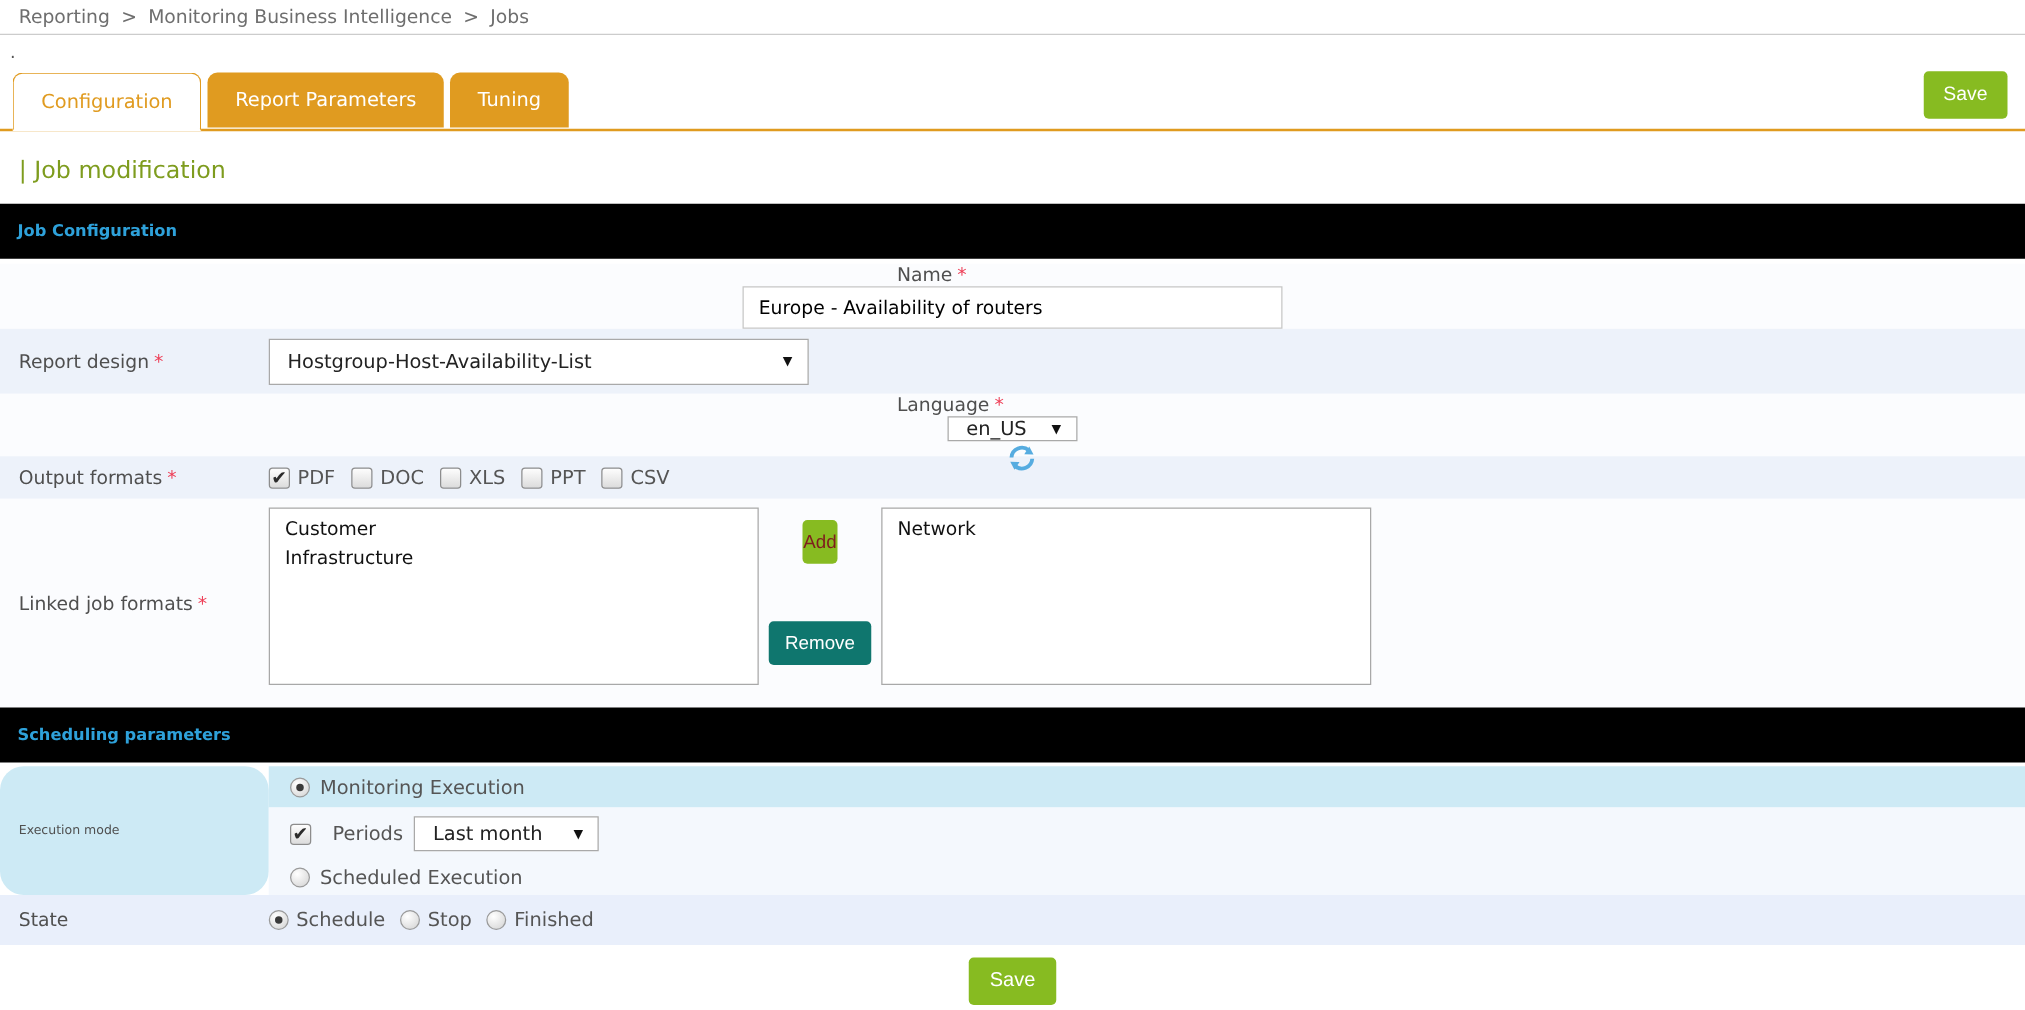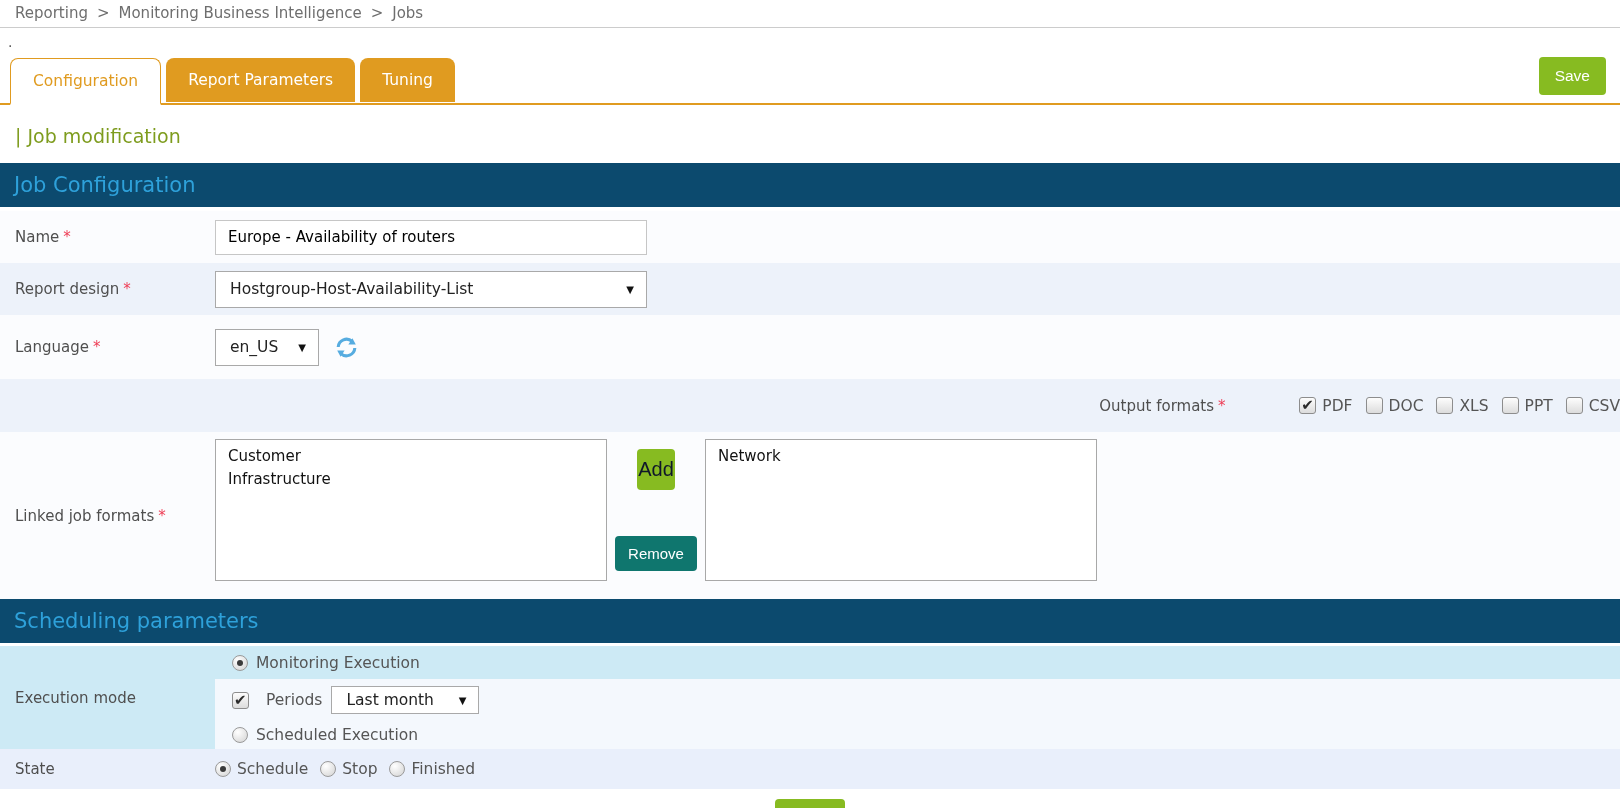--- a/index.html
+++ b/index.html
@@ -16,64 +16,64 @@
          background:#e09b20; color:#fff; font-size:15.5px; border-radius:8px 8px 0 0; cursor:pointer; }
   .tab.active { background:#fff; color:#e09b20; border:1px solid #e09b20; border-bottom:2px solid #fff;
                 margin-bottom:-2px; height:47px; }
   .save-top { position:absolute; right:14px; bottom:8px; background:#87bb21; color:#fff; border:none;
               border-radius:4px; height:38px; padding:0 16px; font-size:15.5px; cursor:pointer; }
 
   
   .page-title { margin:20px 0 16px 15px; font-size:19px; color:#7e9c1e; font-weight:400; }
 
   
-  .section-bar { height:44px; background:#0c4a6e; display:flex; align-items:center; padding-left:14px;
-                 color:#2ea1da; font-size:21px; }
+  .section-bar { height:44px; background:#000000; display:flex; align-items:center; padding-left:14px;
+                 color:#2ea1da; font-size:13px;font-weight:bold; }
 
   
   .frow { display:flex; align-items:center; }
   .flabel { width:215px; flex-shrink:0; padding-left:15px; font-size:15px; color:#4f4f4f; }
   .req { color:#ee3e56; margin-left:4px; }
   .bg-w { background:#fbfcfe; }
   .bg-b { background:#edf2fa; }
 
-  .row-name { height:52px; margin-top:4px; }
+  .row-name { height:52px; margin-top:4px;flex-direction:column; }
   .text-input { width:432px; height:35px; border:1px solid #c6c6c6; background:#fff; font-size:15px;
                 padding:0 12px; color:#000; font-family:inherit; }
 
   .row-design { height:52px; }
   .sel { height:37px; border:1px solid #a9a9a9; background:#fff; display:inline-flex; align-items:center;
          padding:0 12px 0 14px; font-size:15.5px; color:#222; cursor:pointer; }
   .sel .arrow { margin-left:auto; font-size:10px; color:#111; padding-left:14px; }
   .sel-design { width:432px; }
-  .row-lang { height:64px; }
+  .row-lang { height:50px;flex-direction:column; }
   .sel-lang { width:104px; }
   .refresh { margin-left:14px; display:inline-flex; cursor:pointer; }
 
-  .row-formats { height:53px;justify-content:flex-end; }
+  .row-formats { height:34px; }
   .fmt-group { display:flex; align-items:center; gap:13px; }
   .fmt { display:flex; align-items:center; gap:6px; font-size:15.5px; color:#555; }
   .checkbox { width:17px; height:17px; border:1px solid #8d8d8d; border-radius:3px;
               background:linear-gradient(#fdfdfd,#dcdcdc); position:relative; cursor:pointer; flex-shrink:0; }
   .checkbox.on::after { content:"✔"; position:absolute; left:1px; top:-2px; font-size:15px; color:#2b2b2b; font-weight:bold; }
 
   .row-linked { min-height:167px; align-items:stretch; padding:7px 0; }
   .row-linked .flabel { display:flex; align-items:center; }
   .listbox { width:392px; height:142px; border:1px solid #a8a8a8; background:#fff; overflow:auto; padding:5px 0; }
   .listbox .item { font-size:15px; color:#111; padding:2px 12px; line-height:19px; cursor:default; }
   .lk-btns { width:98px; display:flex; flex-direction:column; align-items:center; padding-top:10px; }
-  .btn-add { background:#87bb21; color:#0f172a; border:none; border-radius:4px; font-size:20px;
+  .btn-add { background:#87bb21; color:#7f1d1d; border:none; border-radius:4px; font-size:15px;
              padding:9px 1px; cursor:pointer; }
   .btn-remove { background:#0f766e; color:#fff; border:none; border-radius:4px; font-size:15px;
                 padding:9px 13px; margin-top:46px; cursor:pointer; }
 
   
   .exec-block { display:flex; align-items:stretch; margin-top:3px; }
   .exec-label { width:215px; flex-shrink:0; background:#cdeaf5; display:flex; align-items:center;
-                padding-left:15px; font-size:15px; color:#4f4f4f; }
+                padding-left:15px; font-size:10px; color:#4f4f4f;border-radius:19px; }
   .exec-rows { flex:1; }
   .exec-row { display:flex; align-items:center; padding-left:17px; font-size:15.5px; color:#555; }
   .exec-immediate { background:#cdeaf5; height:33px; }
   .exec-periods { background:#f4f8fd; height:42px; gap:9px; }
   .exec-scheduled { background:#f4f8fd; height:28px; }
   .radio { width:16px; height:16px; border:1px solid #9a9a9a; border-radius:50%;
            background:radial-gradient(circle at 35% 30%, #fff, #d2d2d2); position:relative; cursor:pointer; flex-shrink:0; }
   .radio.on::after { content:""; position:absolute; left:4px; top:4px; width:6px; height:6px;
                      border-radius:50%; background:#3a3a3a; }
   .exec-row .radio, .exec-row .checkbox { margin-right:8px; }

